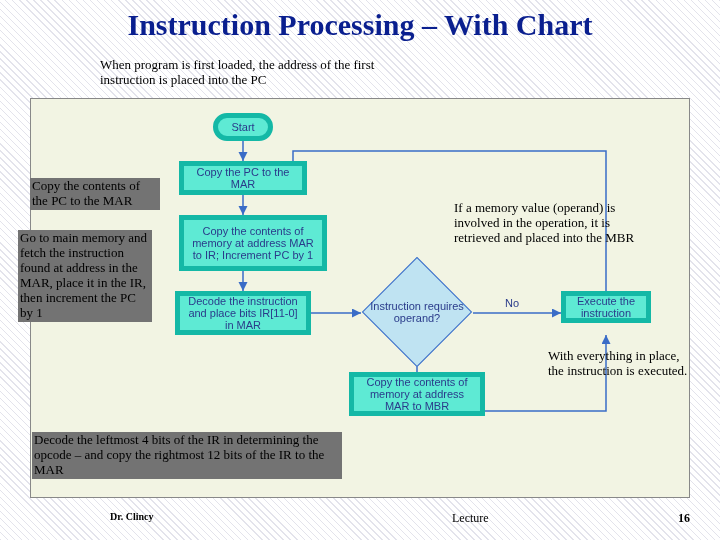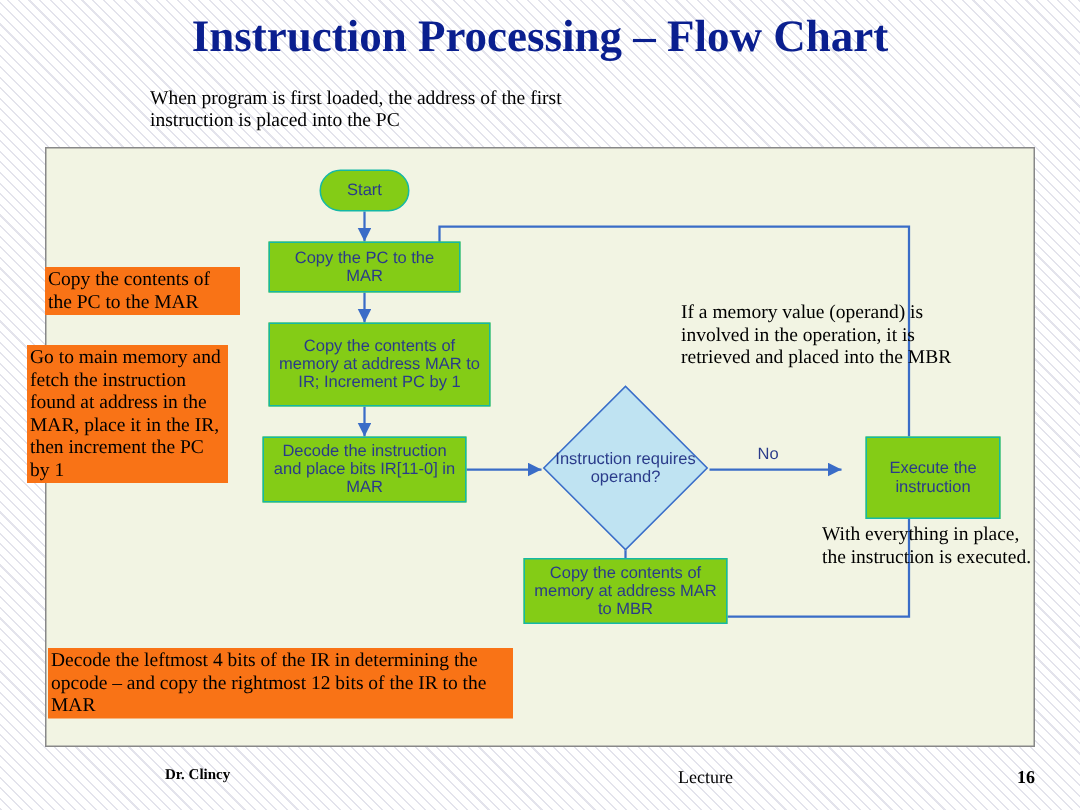--- a/index.html
+++ b/index.html
@@ -46,21 +46,21 @@
     width: 660px;
     height: 400px;
     background: #f2f4e3;
     border: 1px solid #888;
   }
   .ann {
     position: absolute;
     font-size: 13px;
     color: #000;
     line-height: 1.15;
-    background: #f97316;
+    background: #737373;
     padding: 1px 2px;
   }
   .ann.nofill { background: transparent; }
   .footer-auth {
     position: absolute;
     bottom: 18px;
     left: 110px;
     font-size: 10px;
     font-weight: bold;
     text-align: center;
@@ -76,22 +76,22 @@
     position: absolute;
     bottom: 14px;
     right: 30px;
     font-size: 12px;
     font-weight: bold;
   }
 
   
   .rbox {
     position: absolute;
-    background: #84cc16;
-    border: 1px solid #14b8a6;
+    background: #5eead4;
+    border: 5px solid #14b8a6;
     color: #2a3b8a;
     font-family: Arial, Helvetica, sans-serif;
     font-size: 11px;
     text-align: center;
     display: flex;
     align-items: center;
     justify-content: center;
     padding: 2px 4px;
     line-height: 1.1;
   }
@@ -130,21 +130,21 @@
   svg.lines line, svg.lines polyline { stroke:#3a6cc7; stroke-width:1.5; fill:none; }
   .arrowhead { fill:#3a6cc7; }
 </style>
 </head>
 <body>
 
 <div class="hatch"></div>
 
 <div class="slide">
 
-  <div class="title">Instruction Processing – Flow Chart</div>
+  <div class="title">Instruction Processing – With Chart</div>
 
   <div class="intro">When program is first loaded, the address of the first instruction is placed into the PC</div>
 
   <div class="diagram-bg">
 
     <svg class="lines">
       <defs>
         <marker id="ah" markerWidth="8" markerHeight="8" refX="6" refY="3" orient="auto">
           <path d="M0,0 L6,3 L0,6 Z" class="arrowhead"></path>
         </marker>
@@ -190,21 +190,21 @@
         </div>
     </div>
 
     <div class="edge-label" style="left:474px; top:198px;">No</div>
     <div class="edge-label" style="left:394px; top:262px;margin-top:24px;">Yes</div>
 
     <div class="rbox" style="left:318px; top:273px; width:136px; height:44px;">
         <span>Copy the contents of memory at address MAR to MBR</span>
       </div>
 
-    <div class="rbox" style="left:546px; top:192px; width:90px; height:55px;">
+    <div class="rbox" style="left:530px; top:192px; width:90px; height:32px;">
         <span>Execute the instruction</span>
       </div>
 
   </div>
 
   <div class="ann" style="top:178px; left:30px; width:130px;">Copy the contents of the PC to the MAR</div>
   <div class="ann" style="top:230px; left:18px; width:134px;">Go to main memory and fetch the instruction found at address in the MAR, place it in the IR, then increment the PC by 1</div>
   <div class="ann" style="top:432px; left:32px; width:310px;">Decode the leftmost 4 bits of the IR in determining the opcode – and copy the rightmost 12 bits of the IR to the MAR</div>
   <div class="ann nofill" style="top:200px; left:452px; width:190px;">If a memory value (operand) is involved in the operation, it is retrieved and placed into the MBR</div>
   <div class="ann nofill" style="top:348px; left:546px; width:150px;">With everything in place, the instruction is executed.</div>

